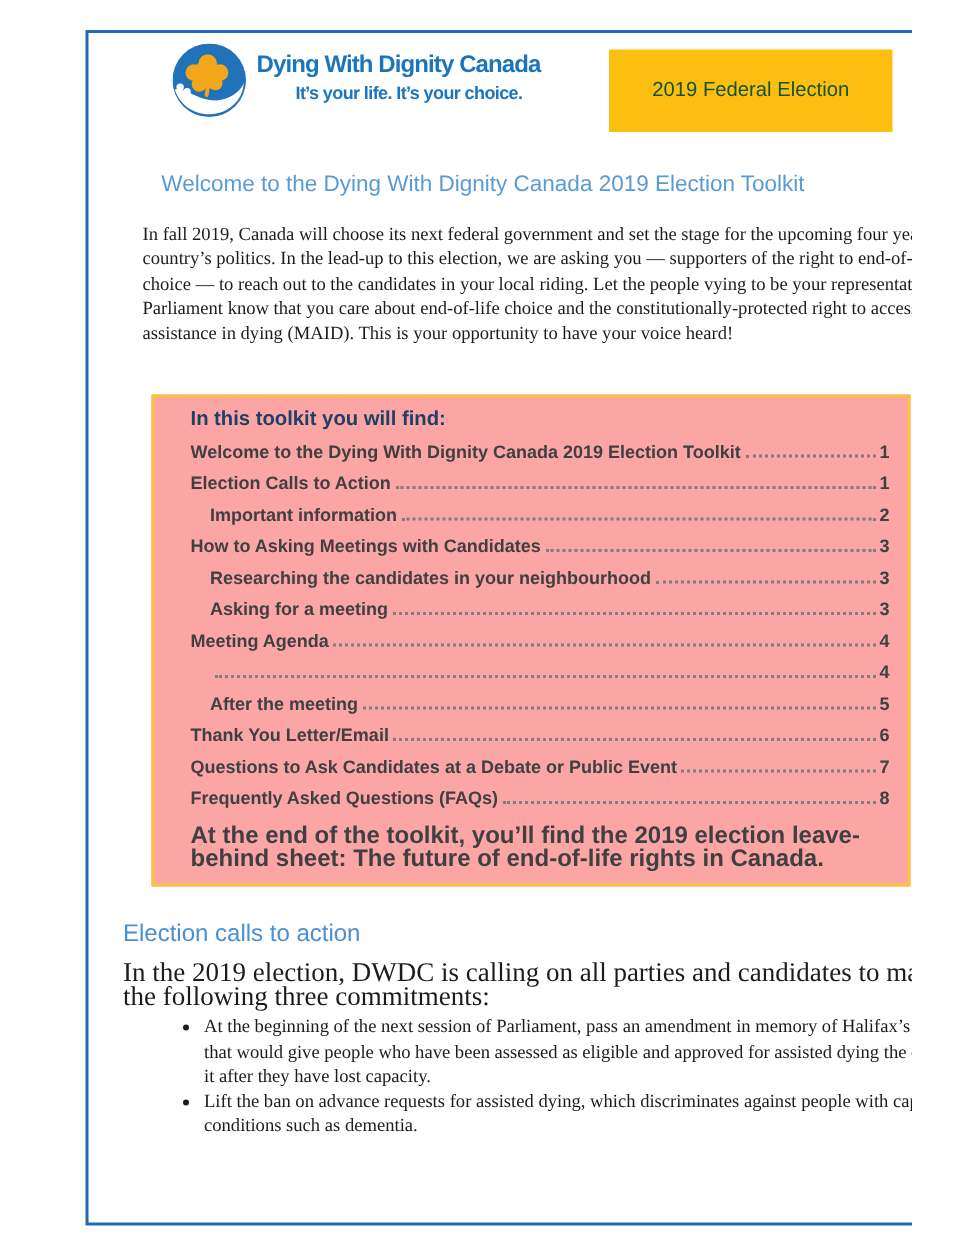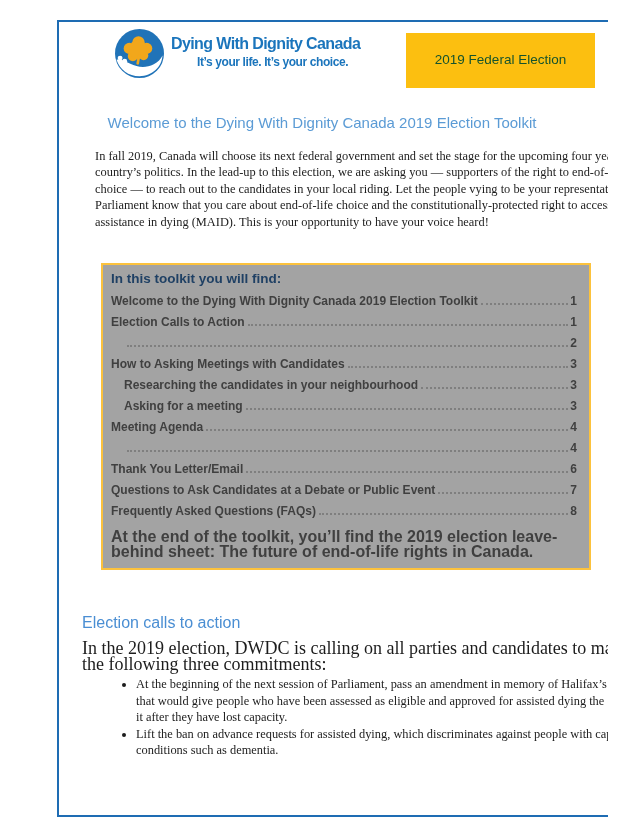--- a/index.html
+++ b/index.html
@@ -35,22 +35,22 @@
     text-align:center; font-size:15px; font-weight:normal; color:#5b9bd5;
   }
   .serif { font-family:"Liberation Serif", serif; color:#1c1c1c; }
   .intro {
     position:absolute; left:59px; top:148px; width:560px; margin:0;
     font-size:12.4px; line-height:16.4px;
   }
   
   .toc-box {
     position:absolute; left:65px; top:263px; width:466px;
-    border:2px solid #fcc23d; background:#a3a3a3;
-    padding:5px 12px 9px 8px;
+    border:2px solid #fcc23d; background:#fca5a5;
+    padding:5px 12px 9px 24px;
   }
   .toc-heading { font-size:13.5px; font-weight:bold; color:#1f4064; margin:1px 0 5px 0; }
   .toc-row {
     display:flex; align-items:baseline; height:21px; line-height:21px;
     font-size:12px; font-weight:bold; color:#404040; cursor:pointer;
   }
   .toc-row.indent { padding-left:13px; }
   .toc-label { white-space:nowrap; }
   .toc-dots { flex:1; border-bottom:2px dotted #7f7f7f; margin:0 2px 4px 3px; min-width:14px; }
   .toc-page { white-space:nowrap; }
@@ -123,20 +123,21 @@
     <span class="toc-page">1</span>
   </div>
 
   <div class="toc-row">
     <span class="toc-label">Election Calls to Action</span>
     <span class="toc-dots"></span>
     <span class="toc-page">1</span>
   </div>
 
   <div class="toc-row indent">
+    <span class="toc-label">Important information</span>
     <span class="toc-dots"></span>
     <span class="toc-page">2</span>
   </div>
 
   <div class="toc-row">
     <span class="toc-label">How to Asking Meetings with Candidates</span>
     <span class="toc-dots"></span>
     <span class="toc-page">3</span>
   </div>
 
@@ -156,20 +157,25 @@
     <span class="toc-label">Meeting Agenda</span>
     <span class="toc-dots"></span>
     <span class="toc-page">4</span>
   </div>
 
   <div class="toc-row indent">
     <span class="toc-dots"></span>
     <span class="toc-page">4</span>
   </div>
 
+  <div class="toc-row indent">
+    <span class="toc-label">After the meeting</span>
+    <span class="toc-dots"></span>
+    <span class="toc-page">5</span>
+  </div>
 
   <div class="toc-row">
     <span class="toc-label">Thank You Letter/Email</span>
     <span class="toc-dots"></span>
     <span class="toc-page">6</span>
   </div>
 
   <div class="toc-row">
     <span class="toc-label">Questions to Ask Candidates at a Debate or Public Event</span>
     <span class="toc-dots"></span>

